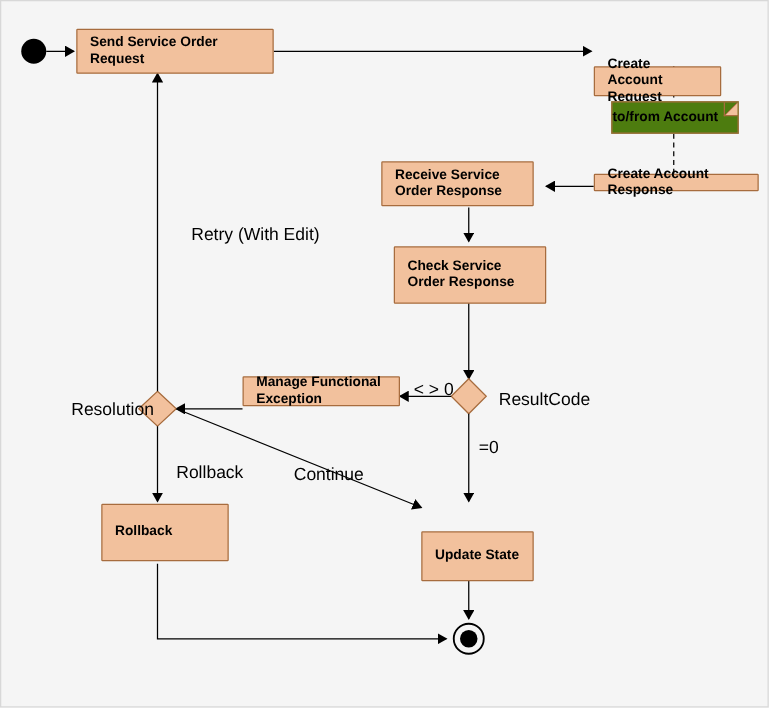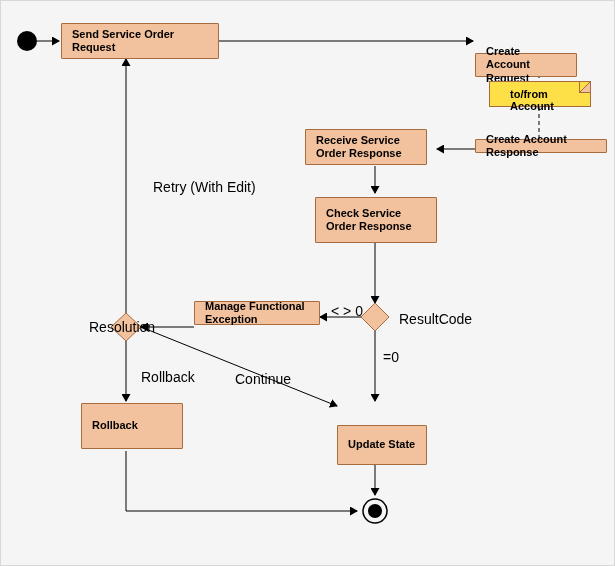--- a/index.html
+++ b/index.html
@@ -20,23 +20,23 @@
     border-radius:1px;
     padding:6px 10px;
     font-weight:bold;
     line-height:1.2;
     box-sizing:border-box;
     display:flex;
     align-items:center;
   }
   .note{
     position:absolute;
-    background:#fde047;
+    background:#4d7c0f;
     border:1px solid #a76c3e;
-    padding:6px 20px;
+    padding:6px 0;
     font-weight:bold;
     box-sizing:border-box;
   }
   .note::after{
     content:"";
     position:absolute;
     top:0;right:0;
     width:10px;height:10px;
     border-left:1px solid #a76c3e;
     border-bottom:1px solid #a76c3e;
@@ -118,17 +118,17 @@
 <div class="node" style="left:80px;top:402px;width:102px;height:46px;">Rollback</div>
 
 <div class="label" style="left:152px;top:178px;">Retry (With Edit)</div>
 
 <div class="label" style="left:398px;top:310px;">ResultCode</div>
 
 <div class="label" style="left:330px;top:302px;">&lt; &gt; 0</div>
 
 <div class="label" style="left:382px;top:348px;">=0</div>
 
-<div class="label" style="left:56px;top:318px;margin-left:32px;">Resolution</div>
+<div class="label" style="left:56px;top:318px;">Resolution</div>
 
 <div class="label" style="left:140px;top:368px;">Rollback</div>
 
 <div class="label" style="left:234px;top:370px;">Continue</div>
 
 </body></html>

